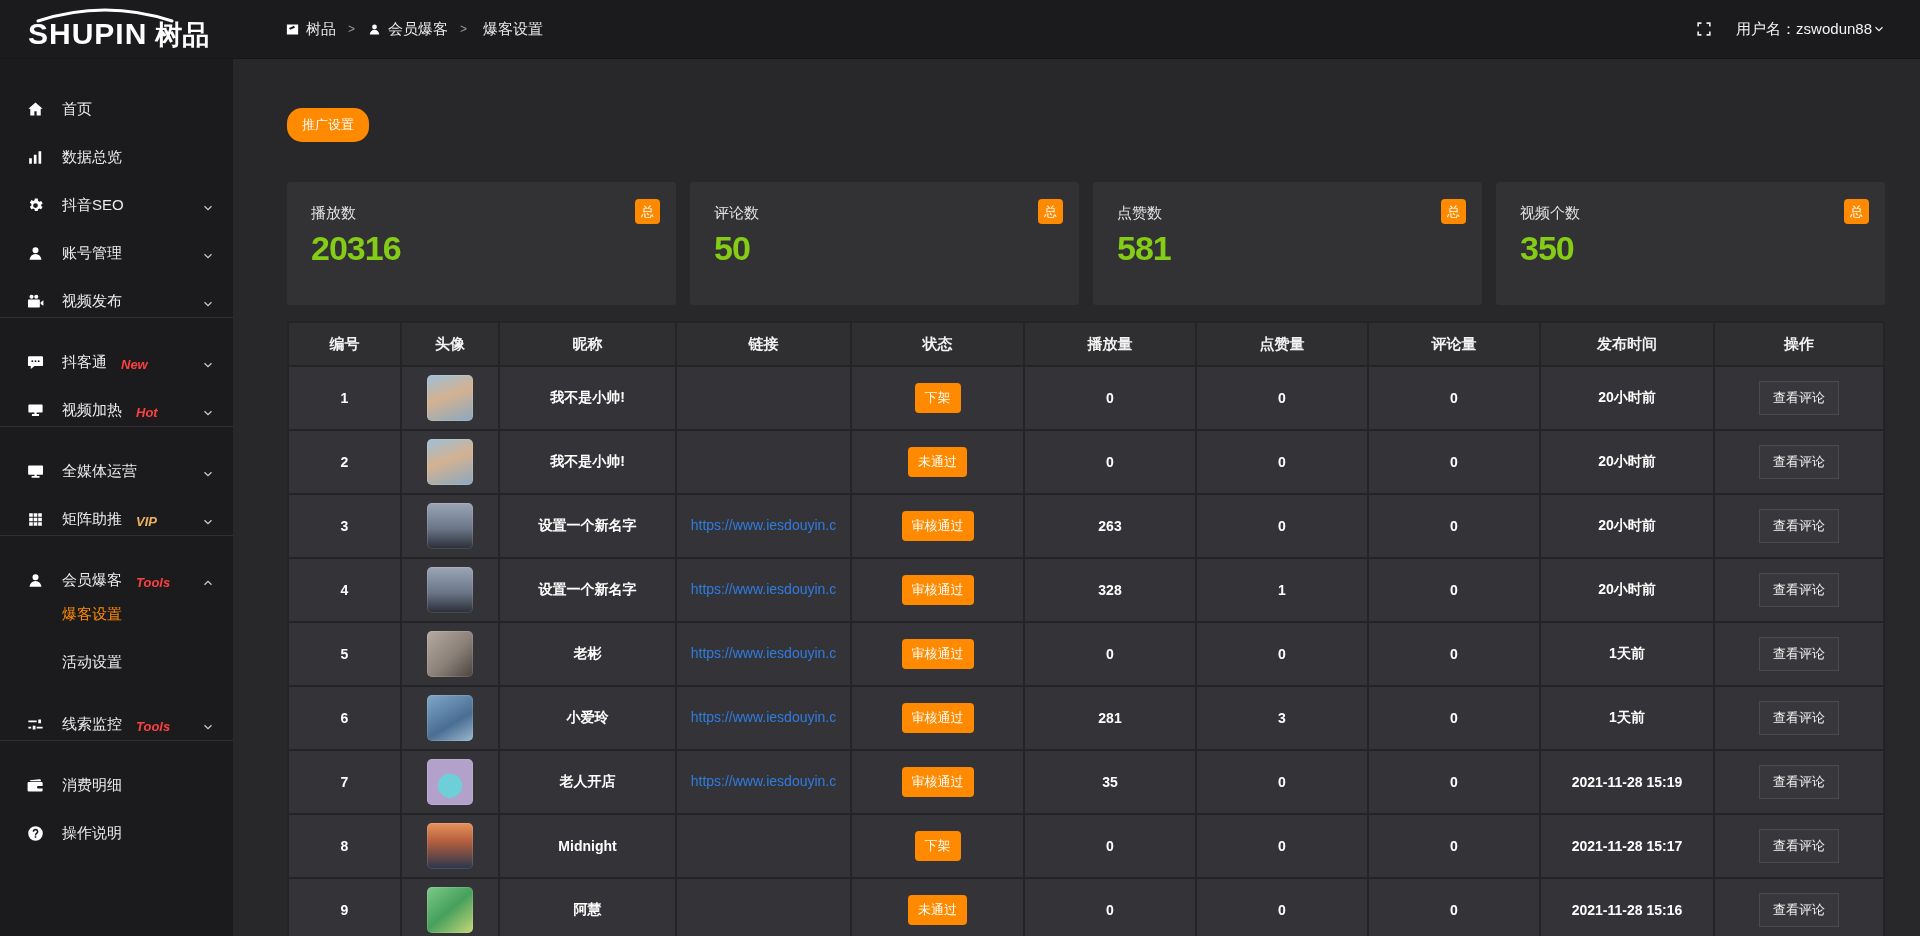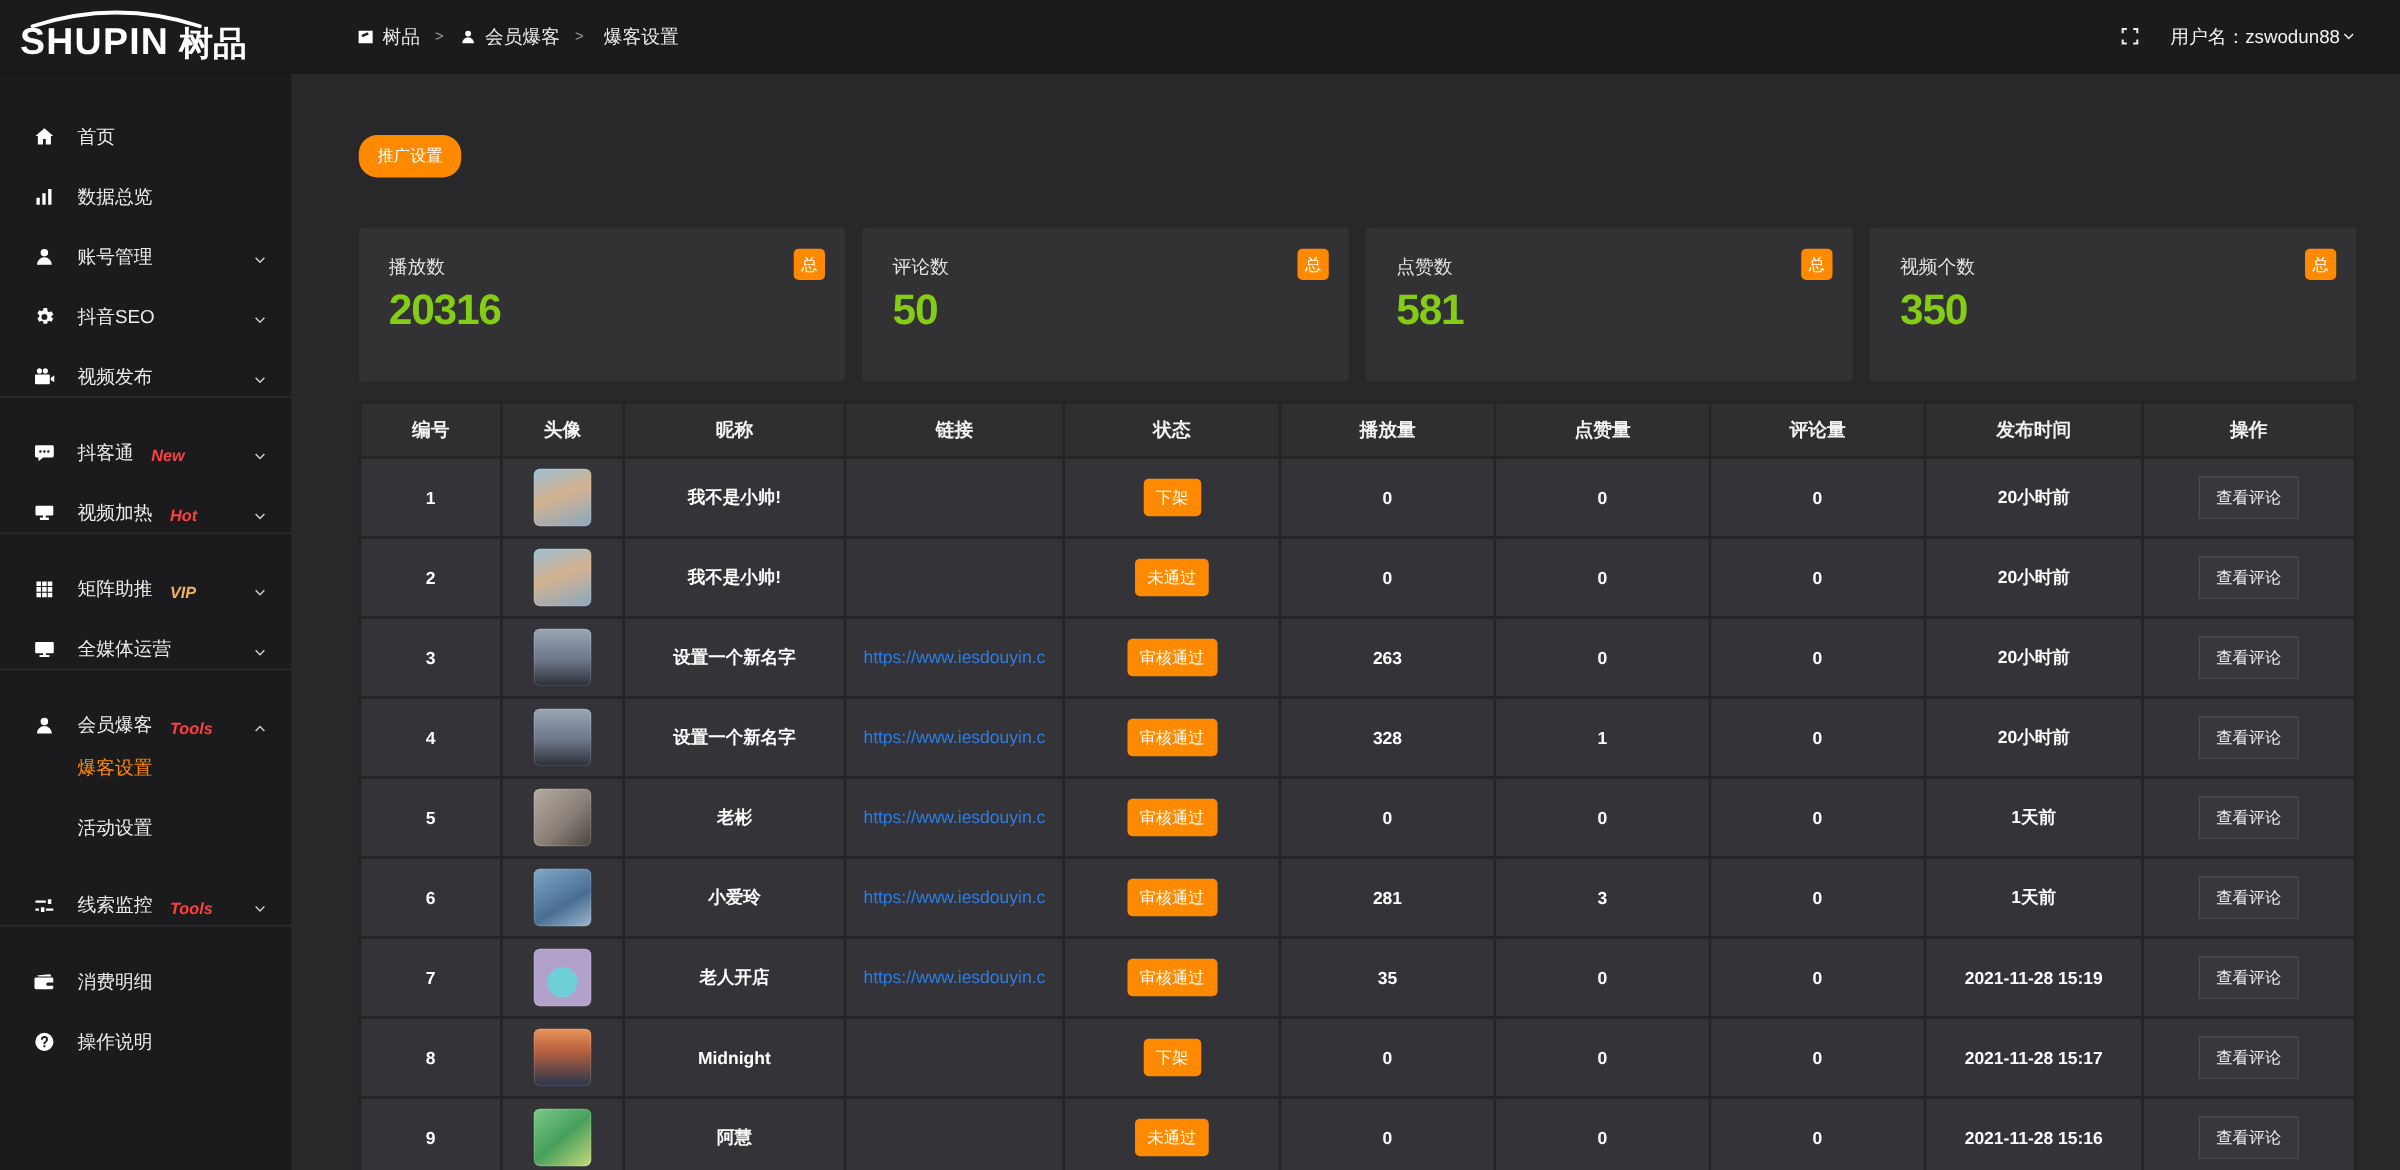--- a/index.html
+++ b/index.html
@@ -8,21 +8,21 @@
     font-family:"Liberation Sans","DejaVu Sans",sans-serif;
     background:#28282b; color:#fff;
     position:relative;
   }
   
   .topbar {
     position:absolute; top:0; left:0; width:1920px; height:59px;
     background:#1b1b1e; border-bottom:1px solid #161619;
     display:flex; align-items:center; z-index:5;
   }
-  .logo-zone { width:233px; height:59px; display:flex; align-items:center; padding-left:16px; flex-shrink:0; }
+  .logo-zone { width:233px; height:59px; display:flex; align-items:center; padding-left:28px; flex-shrink:0; }
   .logo-wrap { position:relative; display:flex; align-items:flex-end; gap:8px; padding-top:10px; }
   .logo-arc { position:absolute; top:-2px; left:2px; }
   .logo-latin { font-size:30px; font-weight:700; letter-spacing:1px; color:#fff; line-height:1; font-stretch:condensed; }
   .logo-cjk { font-size:27px; font-weight:700; color:#fff; line-height:1; }
   .breadcrumb { display:flex; align-items:center; gap:10px; padding-left:52px; font-size:15px; color:#e8e8e8; }
   .crumb { display:flex; align-items:center; gap:6px; }
   .crumb svg { display:block; }
   .crumb-sep { color:#9a9a9a; font-size:12px; padding:0 2px; }
   .crumb-current { padding-left:4px; }
   .topbar-right { margin-left:auto; display:flex; align-items:center; gap:22px; padding-right:34px; }
@@ -152,32 +152,32 @@
       <span class="mi-label">首页</span>
     </div>
     <div class="menu-item">
       <svg class="mi-icon" viewBox="0 0 24 24" fill="currentColor">
         <path d="M4 13h3.4v7H4zM9.9 8.4h3.4V20H9.9zM15.8 4h3.4v16h-3.4z"></path>
       </svg>
       <span class="mi-label">数据总览</span>
     </div>
     <div class="menu-item">
       <svg class="mi-icon" viewBox="0 0 24 24" fill="currentColor">
+        <path d="M19.1 12.9a7 7 0 0 0 0-1.8l2-1.6-1.9-3.3-2.4 1a7 7 0 0 0-1.6-.9L14.8 3h-3.6l-.4 2.3a7 7 0 0 0-1.6.9l-2.4-1L4.9 8.5l2 1.6a7 7 0 0 0 0 1.8l-2 1.6 1.9 3.3 2.4-1a7 7 0 0 0 1.6.9l.4 2.3h3.6l.4-2.3a7 7 0 0 0 1.6-.9l2.4 1 1.9-3.3zM12 15a3 3 0 1 1 3-3 3 3 0 0 1-3 3z"></path>
+      </svg>
+      <span class="mi-label">抖音SEO</span>
+      <svg class="mi-chev" viewBox="0 0 24 24" fill="none" stroke="currentColor" stroke-width="2">
+        <path d="M6 9l6 6 6-6"></path>
+      </svg>
+    </div>
+    <div class="menu-item">
+      <svg class="mi-icon" viewBox="0 0 24 24" fill="currentColor">
         <path d="M12 11.6a3.8 3.8 0 1 0-3.8-3.8A3.8 3.8 0 0 0 12 11.6zM4.5 20a7.5 7.5 0 0 1 15 0z"></path>
       </svg>
       <span class="mi-label">账号管理</span>
-      <svg class="mi-chev" viewBox="0 0 24 24" fill="none" stroke="currentColor" stroke-width="2">
-        <path d="M6 9l6 6 6-6"></path>
-      </svg>
-    </div>
-    <div class="menu-item">
-      <svg class="mi-icon" viewBox="0 0 24 24" fill="currentColor">
-        <path d="M19.1 12.9a7 7 0 0 0 0-1.8l2-1.6-1.9-3.3-2.4 1a7 7 0 0 0-1.6-.9L14.8 3h-3.6l-.4 2.3a7 7 0 0 0-1.6.9l-2.4-1L4.9 8.5l2 1.6a7 7 0 0 0 0 1.8l-2 1.6 1.9 3.3 2.4-1a7 7 0 0 0 1.6.9l.4 2.3h3.6l.4-2.3a7 7 0 0 0 1.6-.9l2.4 1 1.9-3.3zM12 15a3 3 0 1 1 3-3 3 3 0 0 1-3 3z"></path>
-      </svg>
-      <span class="mi-label">抖音SEO</span>
       <svg class="mi-chev" viewBox="0 0 24 24" fill="none" stroke="currentColor" stroke-width="2">
         <path d="M6 9l6 6 6-6"></path>
       </svg>
     </div>
     <div class="menu-item">
       <svg class="mi-icon" viewBox="0 0 24 24" fill="currentColor">
         <circle cx="7" cy="6" r="2.6"></circle>
         <circle cx="13" cy="6" r="2.6"></circle>
         <path d="M3.5 9.5h13a1 1 0 0 1 1 1v8a1 1 0 0 1-1 1h-13a1 1 0 0 1-1-1v-8a1 1 0 0 1 1-1zM18.5 12.8 22 10.5v7l-3.5-2.3z"></path>
       </svg>
@@ -206,33 +206,33 @@
       </svg>
       <span class="mi-label">视频加热</span>
       <span class="mi-tag" style="color:#fb4040">Hot</span>
       <svg class="mi-chev" viewBox="0 0 24 24" fill="none" stroke="currentColor" stroke-width="2">
         <path d="M6 9l6 6 6-6"></path>
       </svg>
     </div>
     <div class="menu-divider"></div>
     <div class="menu-item">
       <svg class="mi-icon" viewBox="0 0 24 24" fill="currentColor">
+        <path d="M3.5 4.5h17a1 1 0 0 1 1 1v9.5a1 1 0 0 1-1 1h-7v1.8h3.6v2h-10v-2h3.6V16h-7a1 1 0 0 1-1-1V5.5a1 1 0 0 1 1-1z"></path>
+      </svg>
+      <span class="mi-label">全媒体运营</span>
+      <svg class="mi-chev" viewBox="0 0 24 24" fill="none" stroke="currentColor" stroke-width="2">
+        <path d="M6 9l6 6 6-6"></path>
+      </svg>
+    </div>
+    <div class="menu-item">
+      <svg class="mi-icon" viewBox="0 0 24 24" fill="currentColor">
         <path d="M4 4h4.6v4.6H4zM9.7 4h4.6v4.6H9.7zM15.4 4H20v4.6h-4.6zM4 9.7h4.6v4.6H4zM9.7 9.7h4.6v4.6H9.7zM15.4 9.7H20v4.6h-4.6zM4 15.4h4.6V20H4zM9.7 15.4h4.6V20H9.7zM15.4 15.4H20V20h-4.6z"></path>
       </svg>
       <span class="mi-label">矩阵助推</span>
       <span class="mi-tag" style="color:#efb35e">VIP</span>
-      <svg class="mi-chev" viewBox="0 0 24 24" fill="none" stroke="currentColor" stroke-width="2">
-        <path d="M6 9l6 6 6-6"></path>
-      </svg>
-    </div>
-    <div class="menu-item">
-      <svg class="mi-icon" viewBox="0 0 24 24" fill="currentColor">
-        <path d="M3.5 4.5h17a1 1 0 0 1 1 1v9.5a1 1 0 0 1-1 1h-7v1.8h3.6v2h-10v-2h3.6V16h-7a1 1 0 0 1-1-1V5.5a1 1 0 0 1 1-1z"></path>
-      </svg>
-      <span class="mi-label">全媒体运营</span>
       <svg class="mi-chev" viewBox="0 0 24 24" fill="none" stroke="currentColor" stroke-width="2">
         <path d="M6 9l6 6 6-6"></path>
       </svg>
     </div>
     <div class="menu-divider"></div>
     <div class="menu-item">
       <svg class="mi-icon" viewBox="0 0 24 24" fill="currentColor">
         <path d="M12 11.6a3.8 3.8 0 1 0-3.8-3.8A3.8 3.8 0 0 0 12 11.6zM4.5 20a7.5 7.5 0 0 1 15 0z"></path>
       </svg>
       <span class="mi-label">会员爆客</span>

